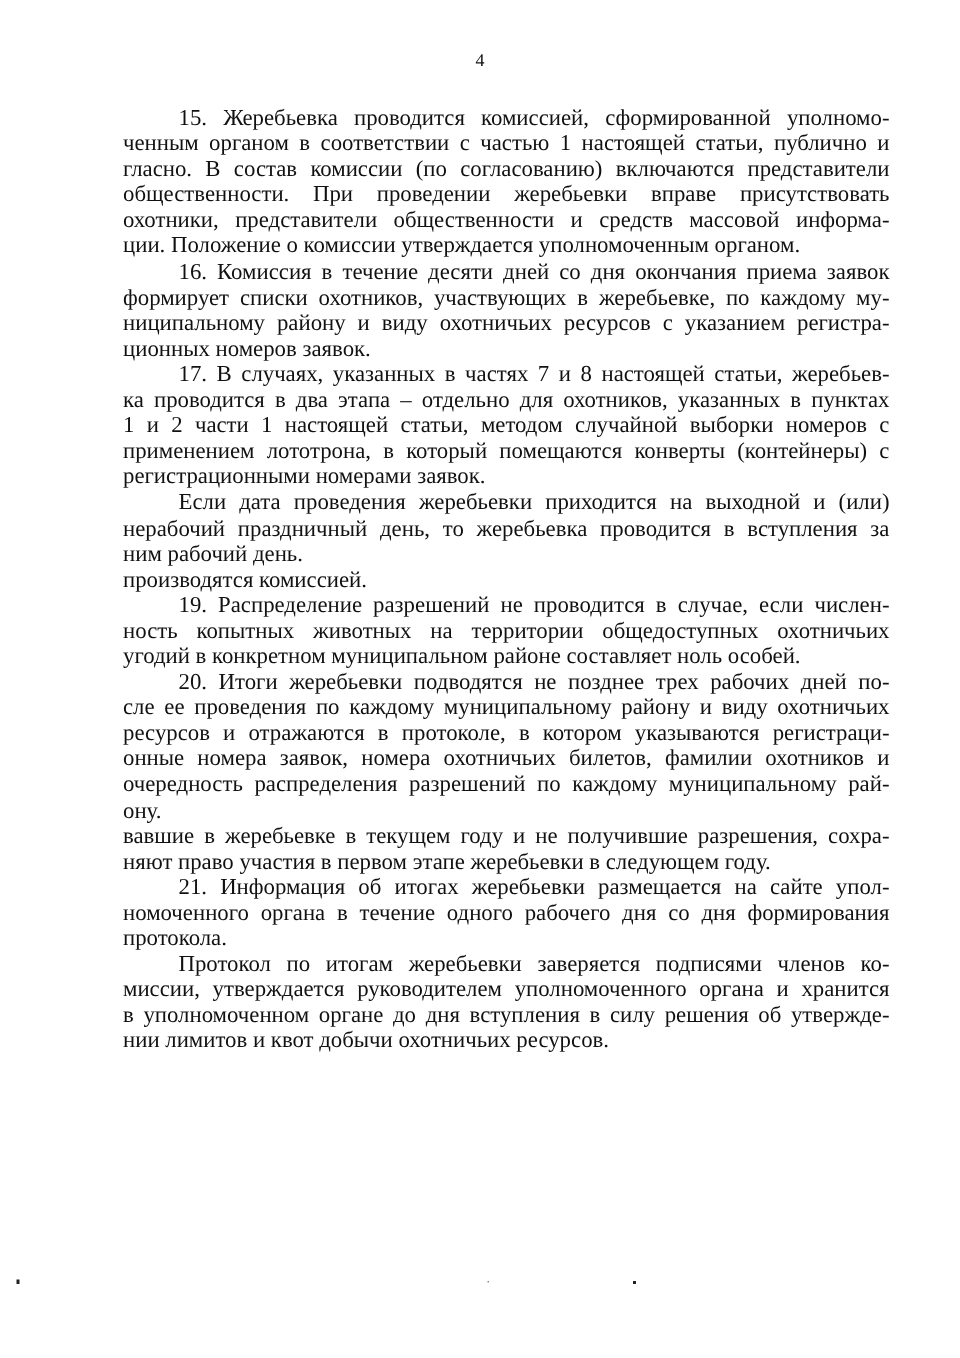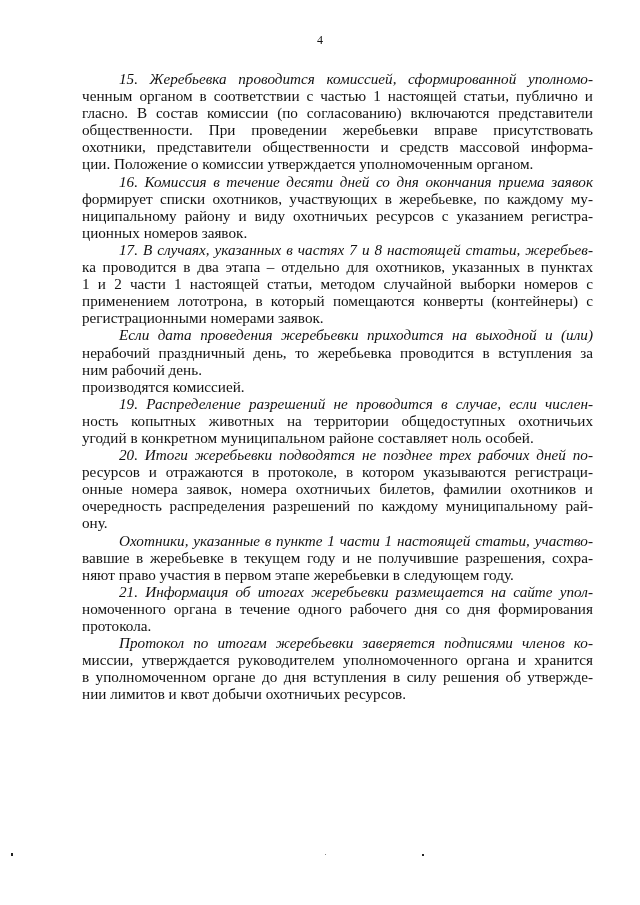--- a/index.html
+++ b/index.html
@@ -4,21 +4,21 @@
 <style>
   html, body { margin: 0; padding: 0; background: #ffffff; }
   body { width: 640px; height: 905px; position: relative; overflow: hidden;
          font-family: "Liberation Serif", "DejaVu Serif", serif; color: #111; }
   .page-number { position: absolute; top: 33px; left: 0; width: 640px; text-align: center;
                  font-size: 12px; }
   .body-text { position: absolute; top: 70px; left: 82px; width: 511px; }
   .line { font-size: 15.2px; line-height: 17.1px; height: 17.1px; white-space: nowrap;
           text-align: justify; text-align-last: justify; overflow: visible; }
   .line.last { text-align-last: left; }
-  .line.indent { padding-left: 37px; font-style: italic; }
+  .line.indent { padding-left: 37px; }
   .speck { position: absolute; background: #222; }
 </style>
 </head>
 <body>
 
 <div class="page-number">4</div>
 
 <div class="body-text">
 
   <div>
@@ -57,28 +57,28 @@
   </div>
 
   <div>
     <div class="line indent">19. Распределение разрешений не проводится в случае, если числен-</div>
     <div class="line">ность копытных животных на территории общедоступных охотничьих</div>
     <div class="line last">угодий в конкретном муниципальном районе составляет ноль особей.</div>
   </div>
 
   <div>
     <div class="line indent">20. Итоги жеребьевки подводятся не позднее трех рабочих дней по-</div>
+    <div class="line">сле ее проведения по каждому муниципальному району и виду охотничьих</div>
     <div class="line">ресурсов и отражаются в протоколе, в котором указываются регистраци-</div>
     <div class="line">онные номера заявок, номера охотничьих билетов, фамилии охотников и</div>
     <div class="line">очередность распределения разрешений по каждому муниципальному рай-</div>
     <div class="line last">ону.</div>
   </div>
 
   <div>
-    <div class="line indent">Охотники, указанные в пункте 1 части 1 настоящей статьи, участво-</div>
     <div class="line">вавшие в жеребьевке в текущем году и не получившие разрешения, сохра-</div>
     <div class="line last">няют право участия в первом этапе жеребьевки в следующем году.</div>
   </div>
 
   <div>
     <div class="line indent">21. Информация об итогах жеребьевки размещается на сайте упол-</div>
     <div class="line">номоченного органа в течение одного рабочего дня со дня формирования</div>
     <div class="line last">протокола.</div>
   </div>
 

